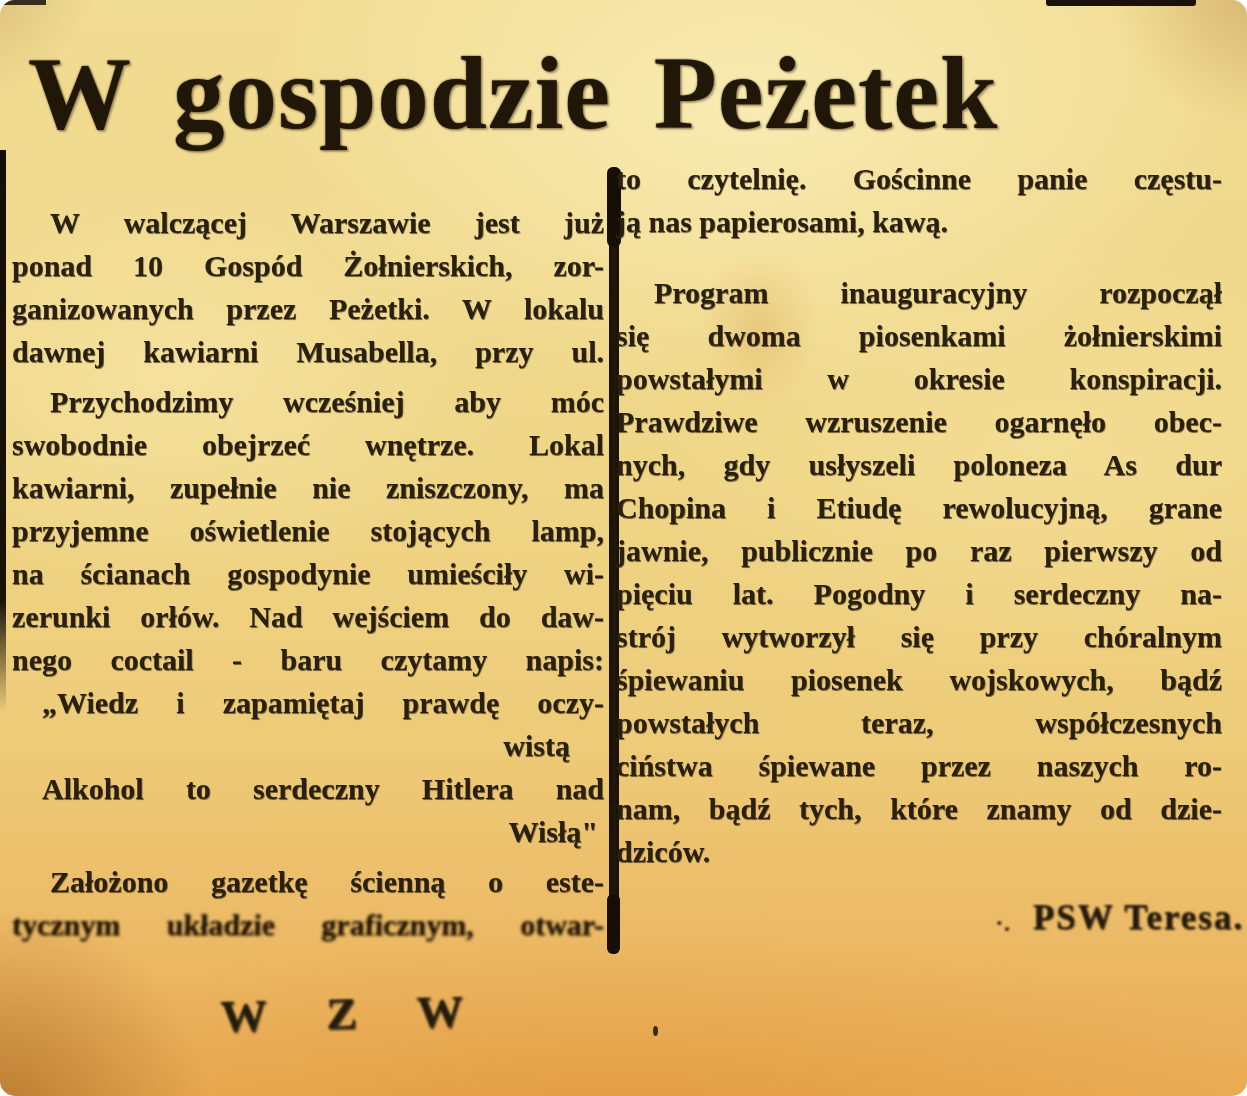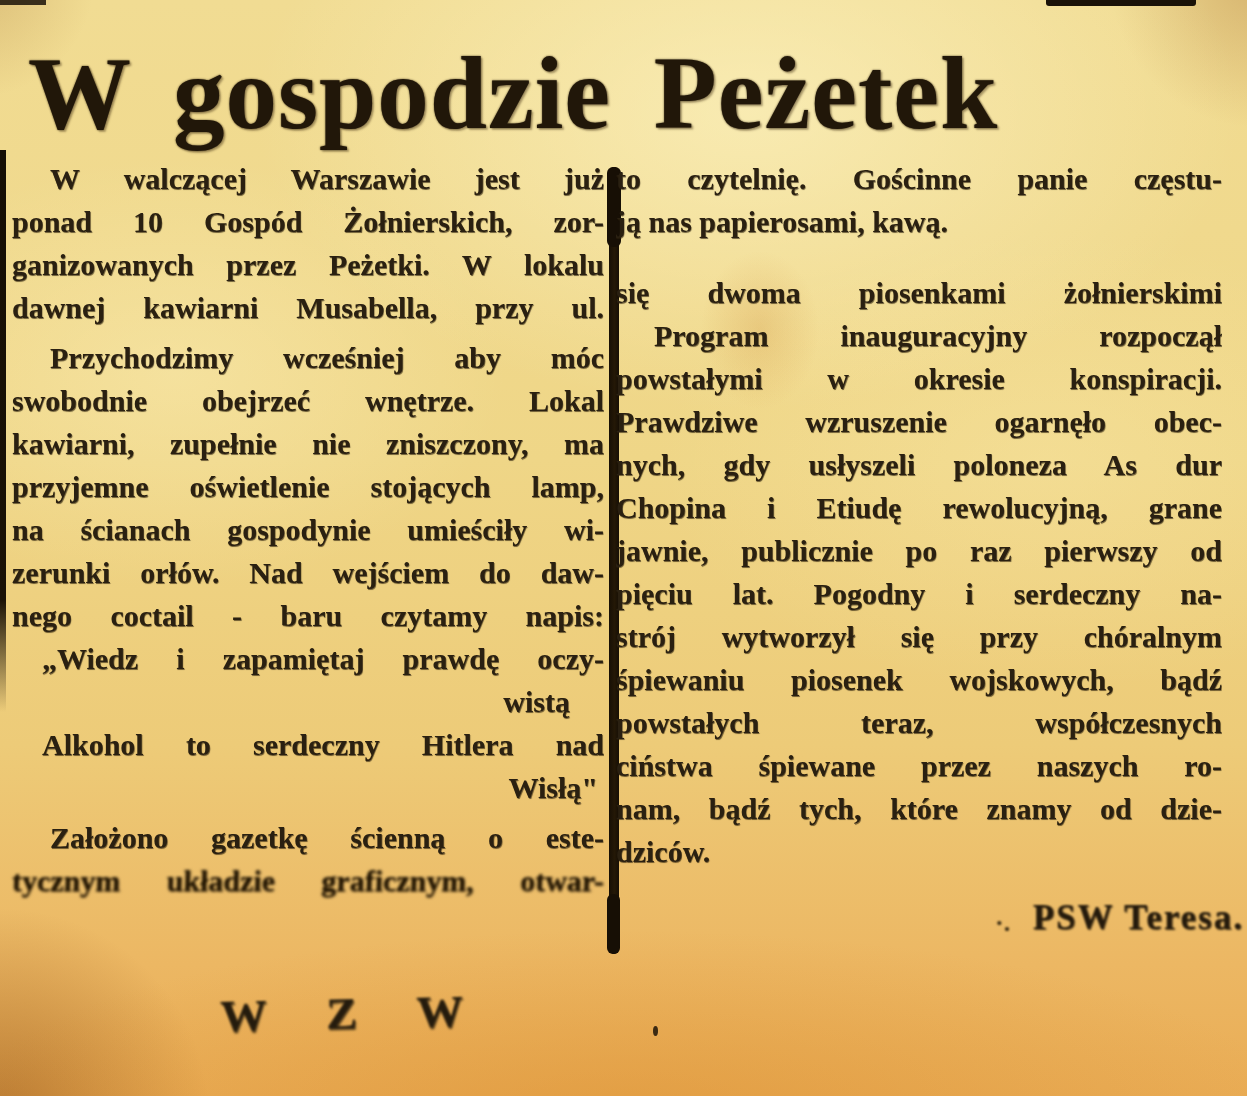--- a/index.html
+++ b/index.html
@@ -12,38 +12,39 @@
     background-image:
       radial-gradient(ellipse 55% 38% at 60% 10%, rgba(255,248,205,.55), rgba(255,248,205,0) 72%),
       radial-gradient(ellipse 38% 28% at 14% 34%, rgba(255,244,195,.35), rgba(255,244,195,0) 70%),
       radial-gradient(ellipse 45% 30% at 84% 42%, rgba(252,236,175,.30), rgba(252,236,175,0) 70%),
       radial-gradient(ellipse 70% 22% at 50% 102%, rgba(216,136,40,.40), rgba(216,136,40,0) 78%),
       radial-gradient(circle 210px at 0% 102%, rgba(138,74,16,.50), rgba(138,74,16,0) 100%),
       radial-gradient(circle 150px at 101% -2%, rgba(150,85,25,.30), rgba(150,85,25,0) 100%),
       radial-gradient(circle 120px at -2% -2%, rgba(150,95,35,.25), rgba(150,95,35,0) 100%),
       linear-gradient(180deg,#f1dc93 0%,#efd687 42%,#edcb78 68%,#ecb763 88%,#e9ac55 100%);
     color:#271d0f;
+    border-radius:15px;
   }
   
   .headline{
     position:absolute;left:28px;top:34px;width:1196px;height:130px;
     font-size:103px;font-weight:bold;line-height:118px;
     letter-spacing:1px;word-spacing:16px;
     text-align:justify;white-space:nowrap;
     color:#211709;
     text-shadow:0 0 2px rgba(35,24,8,.85),2px 2px 2px rgba(60,40,15,.35);
     filter:blur(.4px);
   }
   .headline::after{content:"";display:inline-block;width:100%;}
   
   .col{position:absolute;top:158px;font-size:30px;font-weight:bold;color:#2a2011;
        filter:blur(.30px);}
   .col .ln{height:43px;line-height:42px;overflow:hidden;
            text-shadow:.6px .6px .7px rgba(45,32,12,.65);}
-  .left{left:12px;width:592px;}
+  .left{left:12px;width:592px;margin-top:44px;}
   .right{left:616px;width:606px;}
   .j{text-align:justify;}
   .j::after{content:"";display:inline-block;width:100%;}
   .l{text-align:left;}
   .r{text-align:right;}
   .ind{text-indent:38px;}
   .ind2{text-indent:30px;}
   .pr1{padding-right:34px;}
   .pr2{padding-right:6px;}
   .gap-s{height:7px;}
@@ -130,22 +131,22 @@
     <div class="ln r pr2">Wisłą"</div>
     <div class="gap-s"></div>
     <div class="ln j ind">Założono gazetkę ścienną o este-</div>
     <div class="ln j smudge">tycznym układzie graficznym, otwar-</div>
   </div>
 
   <div class="col right">
     <div class="ln j">to czytelnię. Gościnne panie częstu-</div>
     <div class="ln l">ją nas papierosami, kawą.</div>
     <div class="gap-m"></div>
+    <div class="ln j ind">Program inauguracyjny rozpoczął</div>
     <div class="ln j">się dwoma piosenkami żołnierskimi</div>
-    <div class="ln j ind">Program inauguracyjny rozpoczął</div>
     <div class="ln j">powstałymi w okresie konspiracji.</div>
     <div class="ln j">Prawdziwe wzruszenie ogarnęło obec-</div>
     <div class="ln j">nych, gdy usłyszeli poloneza As dur</div>
     <div class="ln j">Chopina i Etiudę rewolucyjną, grane</div>
     <div class="ln j">jawnie, publicznie po raz pierwszy od</div>
     <div class="ln j">pięciu lat. Pogodny i serdeczny na-</div>
     <div class="ln j">strój wytworzył się przy chóralnym</div>
     <div class="ln j">śpiewaniu piosenek wojskowych, bądź</div>
     <div class="ln j">powstałych teraz, współczesnych</div>
     <div class="ln j">ciństwa śpiewane przez naszych ro-</div>

